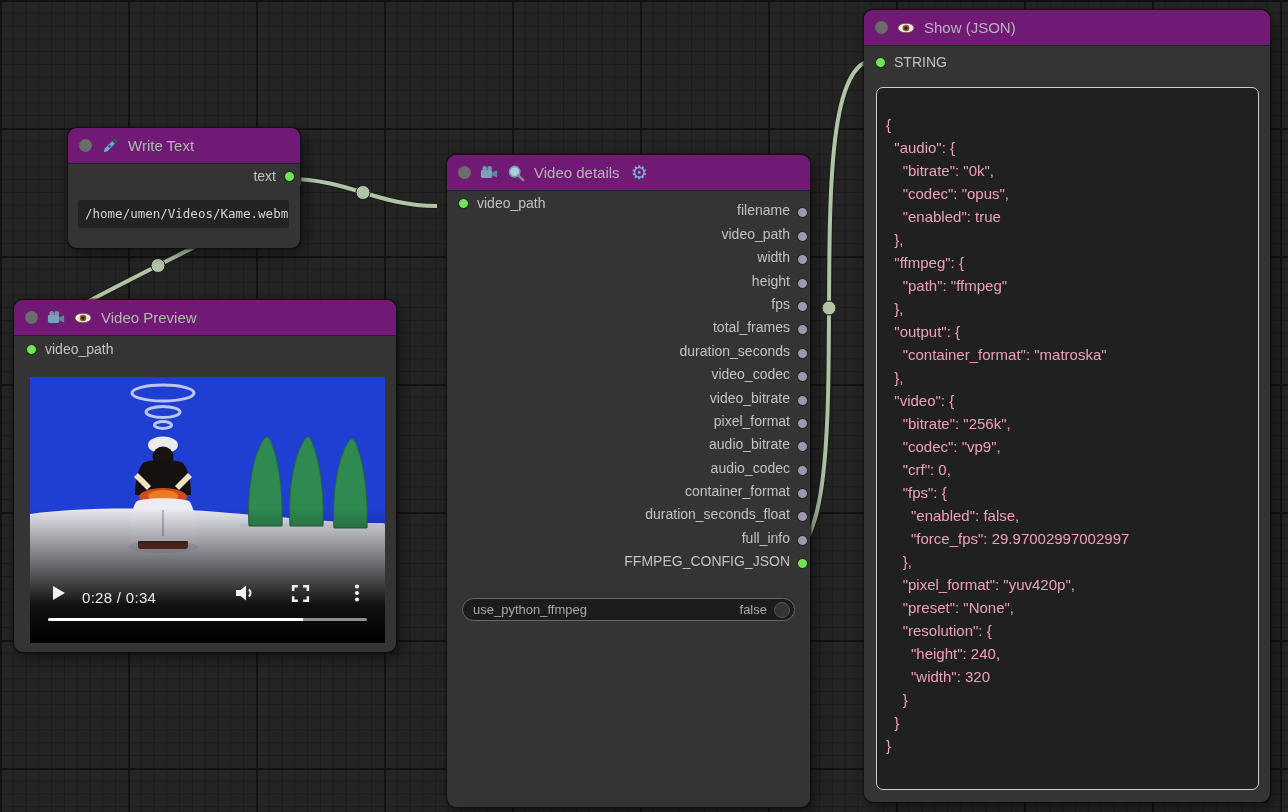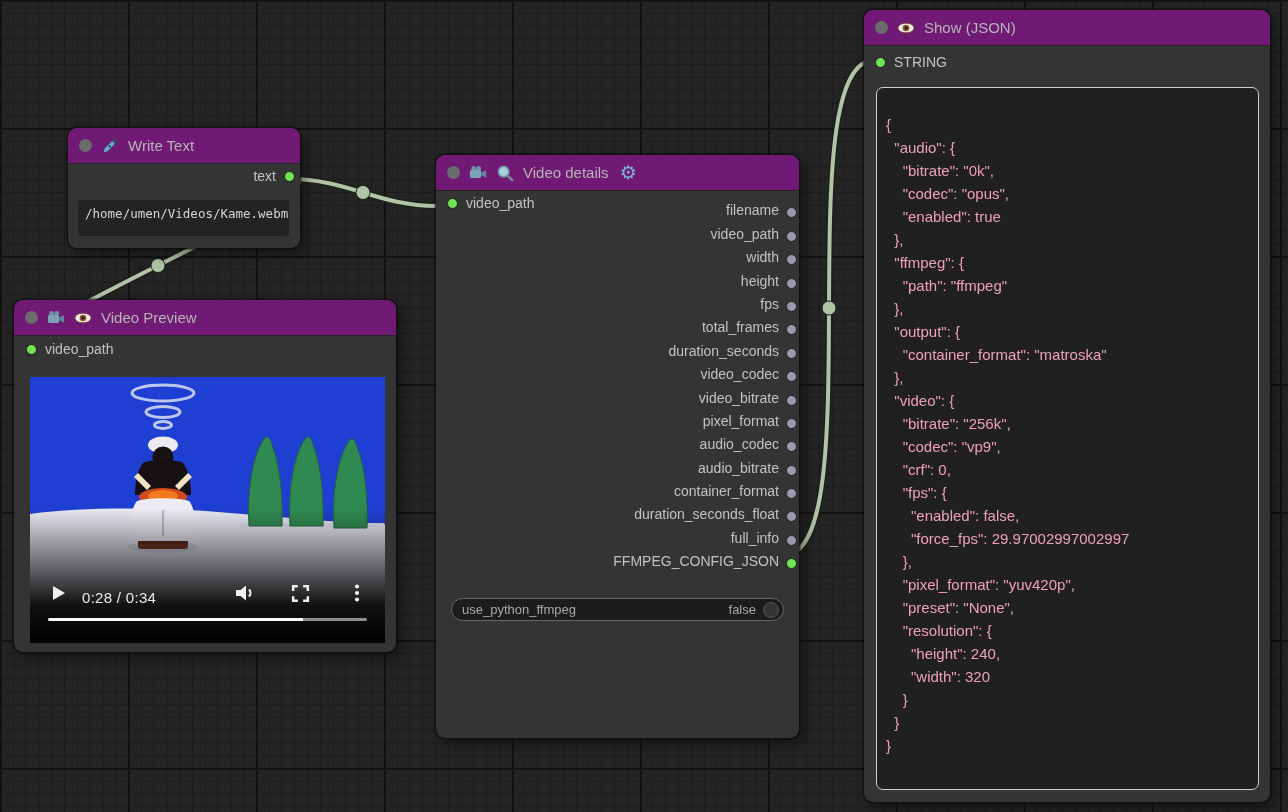--- a/index.html
+++ b/index.html
@@ -31,21 +31,21 @@
   .slot-label{font-size:14px;color:#c2c2c2;white-space:nowrap;}
   .slot-in{position:absolute;display:flex;align-items:center;gap:8px;padding-left:6px;}
   .out-row{height:23.4px;display:flex;align-items:flex-end;justify-content:flex-end;
            padding-right:2px;}
   .out-row .slot-label{margin-right:7px;}
 
   
   #write-text{left:68px;top:128px;width:232px;height:120px;}
   #write-text .out-abs{position:absolute;top:40px;right:5px;display:flex;align-items:center;}
   #write-text .out-abs .slot-label{margin-right:8px;}
-  .text-widget{position:absolute;left:10px;right:11px;top:72px;height:36px;background:#232323;
+  .text-widget{position:absolute;left:10px;right:11px;top:72px;height:28px;background:#232323;
                border-radius:3px;color:#d6d6d6;font-family:"DejaVu Sans Mono", monospace;
                font-size:12.5px;padding:6px 7px;box-sizing:border-box;overflow:hidden;white-space:nowrap;}
 
   
   #video-preview{left:14px;top:300px;width:382px;height:352px;}
   #video-preview .slot-in{top:41px;left:6px;}
   .video-box{position:absolute;left:16px;top:77px;width:355px;height:266px;background:#000;overflow:hidden;}
   .video-box svg.scene{position:absolute;left:0;top:0;}
   .vid-grad{position:absolute;left:0;right:0;bottom:0;height:135px;
             background:linear-gradient(to bottom, rgba(0,0,0,0) 0%, rgba(12,12,14,.55) 40%, rgba(0,0,0,.93) 72%, #000 100%);}
@@ -54,21 +54,21 @@
   .vc-play{left:18px;bottom:40px;width:20px;height:20px;}
   .vc-time{left:52px;bottom:37px;font-size:15px;letter-spacing:.3px;color:#eaeaea;}
   .vc-vol{left:204px;bottom:40px;width:22px;height:20px;}
   .vc-fs{left:260px;bottom:40px;width:21px;height:20px;}
   .vc-kebab{left:320px;bottom:40px;width:14px;height:20px;}
   .vc-bar{position:absolute;left:18px;right:18px;bottom:22px;height:3px;display:flex;border-radius:2px;overflow:hidden;}
   .vc-bar .done{background:#ffffff;height:100%;}
   .vc-bar .rest{background:#8e8e8e;height:100%;flex:1;}
 
   
-  #video-details{left:436px;top:155px;width:363px;height:583px;}
+  #video-details{left:447px;top:155px;width:363px;height:652px;}
   #video-details .slot-in{top:40px;left:5px;}
   .vd-outs{position:absolute;top:40px;left:0;right:0;}
   .widget-pill{position:absolute;left:15px;right:15px;height:23px;background:#1c1c1c;
                border:1px solid #686868;border-radius:12px;display:flex;align-items:center;
                padding:0 10px;box-sizing:border-box;}
   .widget-pill .w-label{font-size:13px;color:#a8a8a8;flex:1;white-space:nowrap;}
   .widget-pill .w-value{font-size:13px;color:#ffffff;white-space:nowrap;}
   .widget-pill .w-value.dim{color:#a8a8a8;}
   .toggle-knob{width:16px;height:16px;border-radius:50%;background:#343434;border:1px solid #555;
                box-sizing:border-box;margin-left:7px;margin-right:-6px;flex:0 0 auto;}
@@ -275,25 +275,25 @@
         </div>
         <div class="out-row">
           <span class="slot-label">video_bitrate</span>
           <span class="slot-dot"></span>
         </div>
         <div class="out-row">
           <span class="slot-label">pixel_format</span>
           <span class="slot-dot"></span>
         </div>
         <div class="out-row">
+          <span class="slot-label">audio_bitrate</span>
+          <span class="slot-dot"></span>
+        </div>
+        <div class="out-row">
           <span class="slot-label">audio_codec</span>
-          <span class="slot-dot"></span>
-        </div>
-        <div class="out-row">
-          <span class="slot-label">audio_bitrate</span>
           <span class="slot-dot"></span>
         </div>
         <div class="out-row">
           <span class="slot-label">container_format</span>
           <span class="slot-dot"></span>
         </div>
         <div class="out-row">
           <span class="slot-label">duration_seconds_float</span>
           <span class="slot-dot"></span>
         </div>

